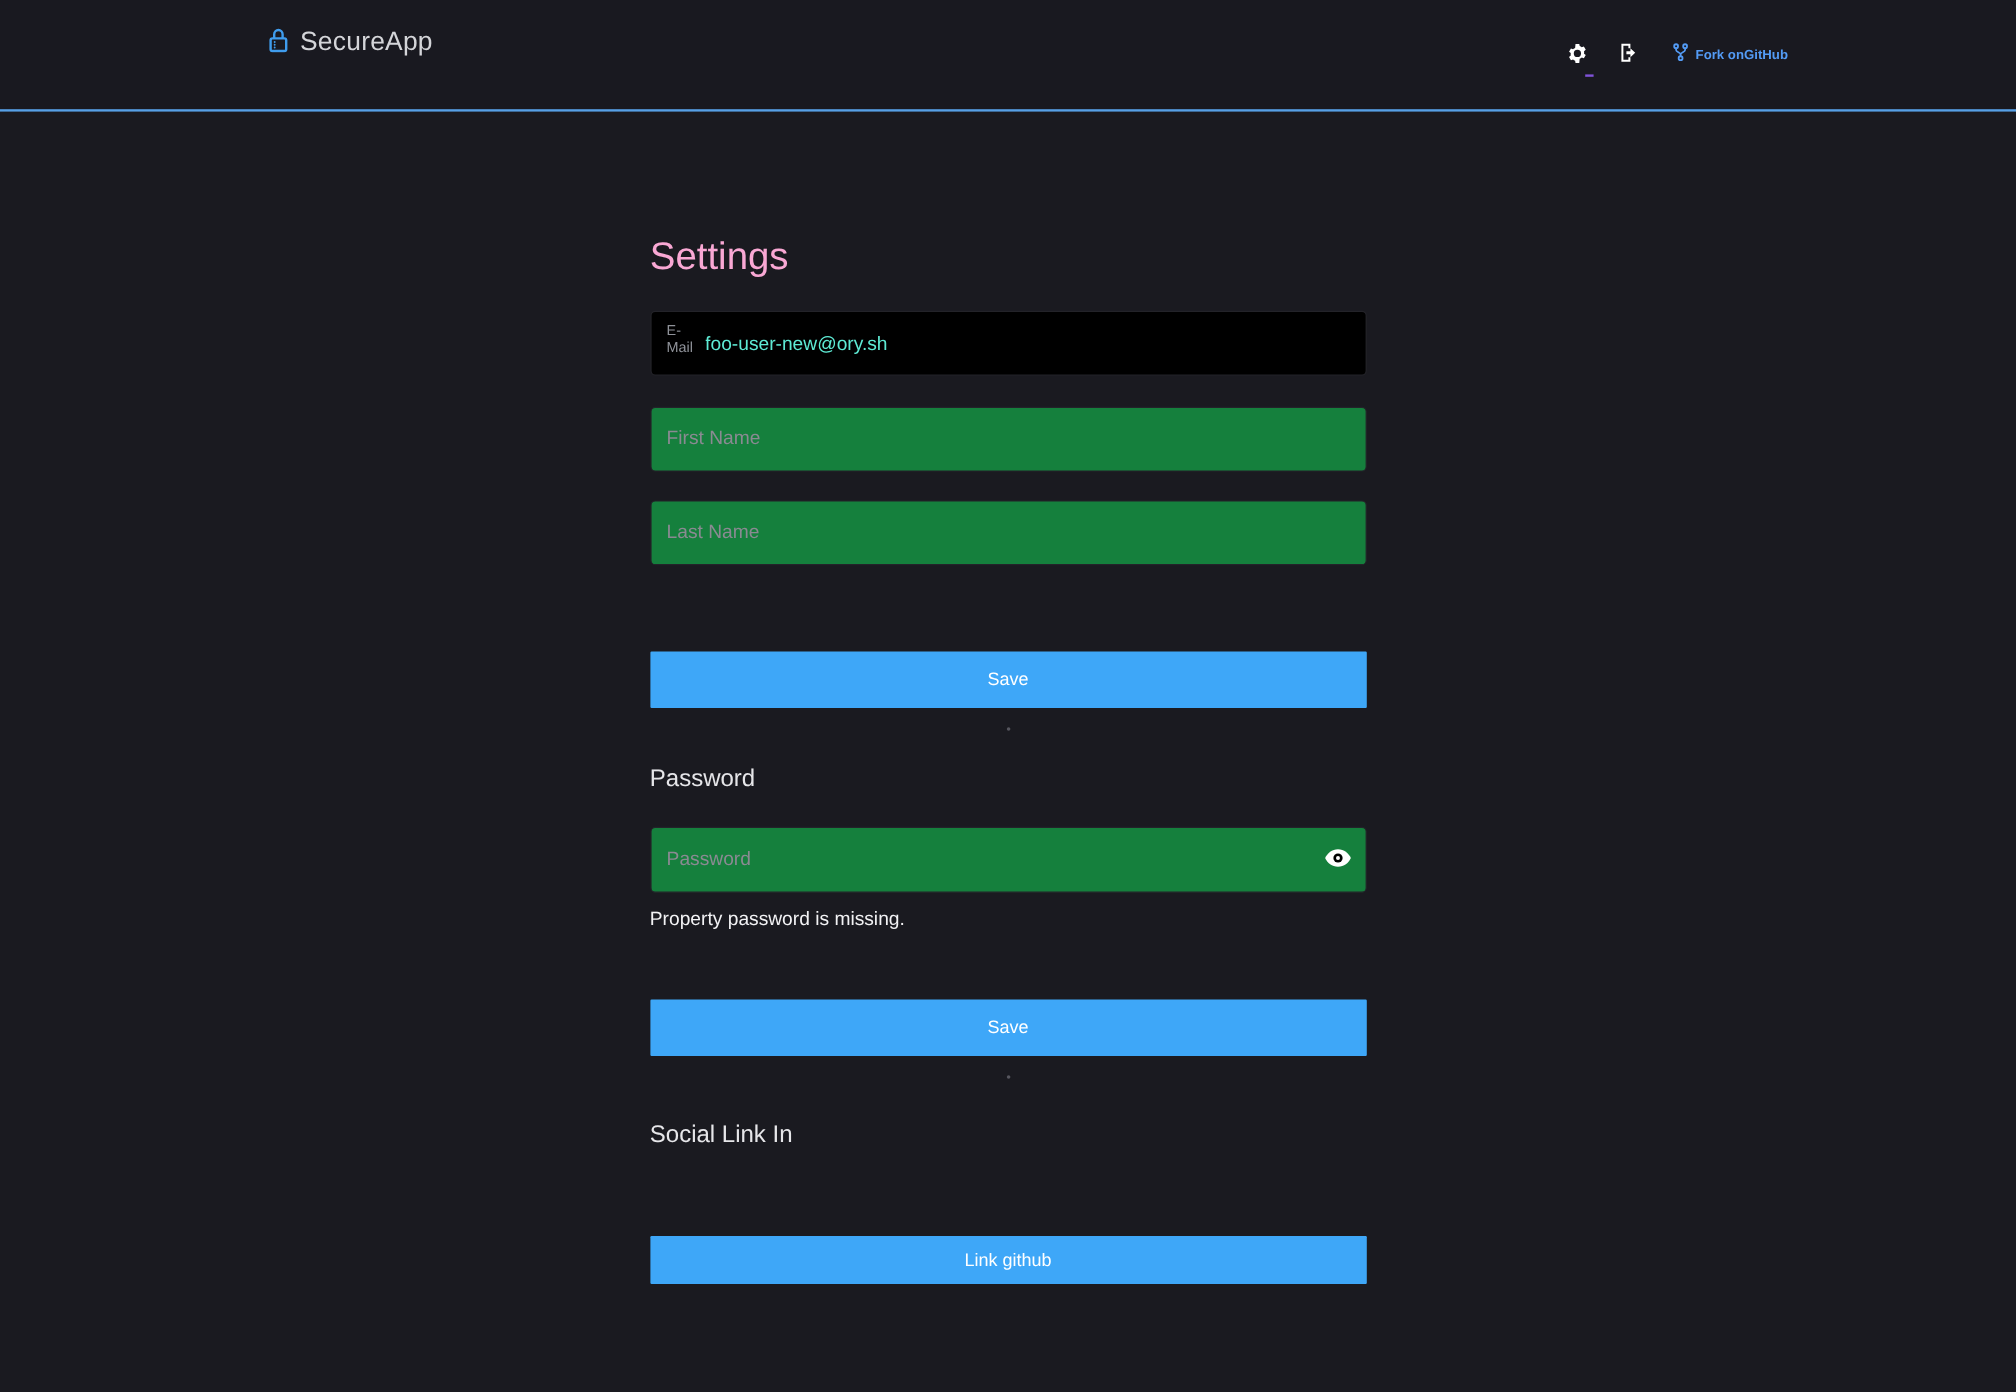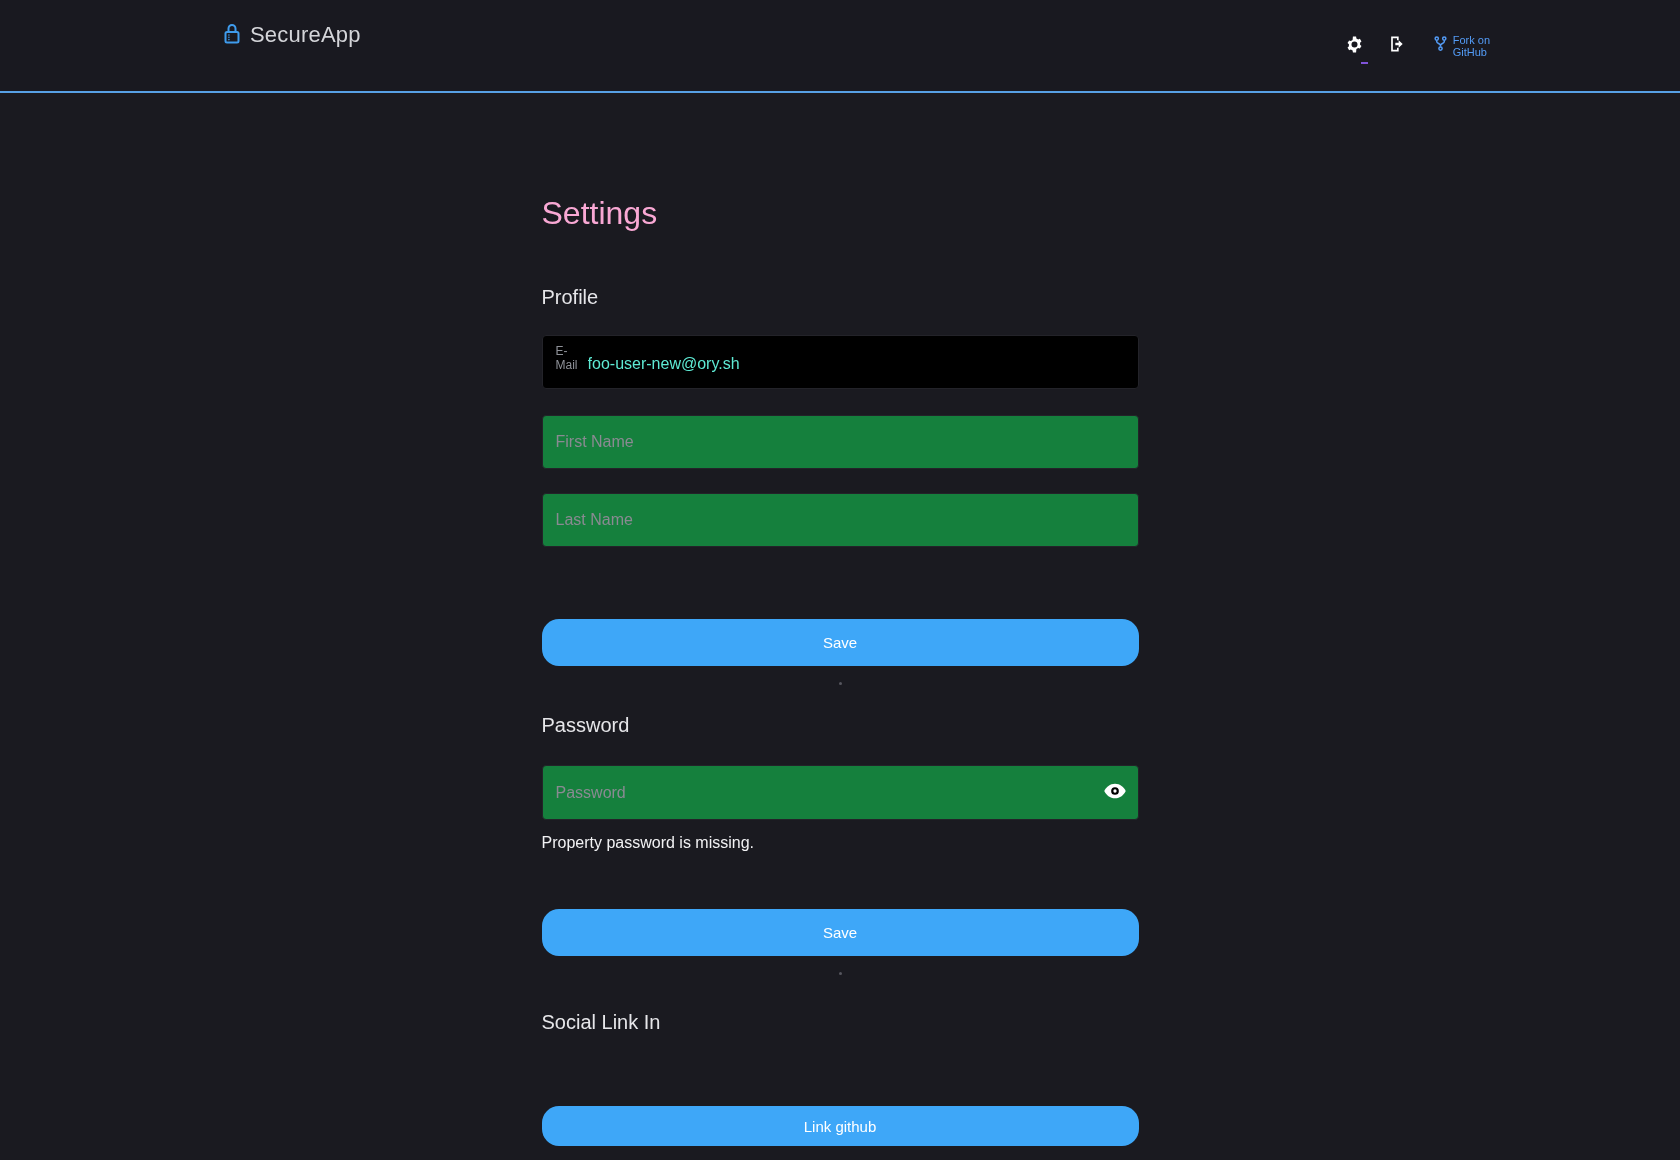--- a/index.html
+++ b/index.html
@@ -38,22 +38,22 @@
   }
   .focus-dash {
     position: absolute; right: -1px; bottom: -6px;
     width: 7px; height: 2px; background: var(--focus-purple, #8053d8);
   }
   .fork-link {
     display: flex; align-items: center; gap: 5px;
     text-decoration: none; cursor: pointer; margin-left: 6px;
   }
   .fork-text {
-    display: flex; flex-direction: column;
-    font-size: 11px; line-height: 12px; font-weight: 400;
+    display: flex; flex-direction: row;
+    font-size: 11px; line-height: 12px; font-weight: 700;
     color: var(--link-blue, #539bf5);
   }
   
   .content {
     width: 597px; margin: 0 auto;
   }
   .page-title {
     margin-top: 100px;
     font-size: 32px; line-height: 40px; font-weight: 400; color: #f9a8d4;
   }
@@ -96,21 +96,21 @@
   .eye-btn {
     position: absolute; right: 11px; top: 50%; transform: translateY(-50%);
     background: none; border: none; cursor: pointer;
     width: 26px; height: 22px;
     display: flex; align-items: center; justify-content: center;
   }
   
   .primary-btn {
     display: block; width: 100%; height: 47px;
     background: var(--accent-blue, #3ea7f8);
-    border: none; border-radius: 17px; cursor: pointer;
+    border: none; border-radius: 1px; cursor: pointer;
     font-family: inherit; font-size: 15px; font-weight: 500; color: #ffffff;
   }
   .save-profile  { margin-top: 72px; }
   .save-password { margin-top: 56px; }
   .link-github   { margin-top: 72px; height: 40px; }
   .loader-dot {
     width: 3px; height: 3px; border-radius: 50%;
     background: #56565e; margin: 16px auto 0 auto;
   }
   .error-text {
@@ -167,21 +167,20 @@
         <span>Fork on</span>
         <span>GitHub</span>
       </span>
     </a>
   </div>
 </header>
 
 <main class="content">
   <h1 class="page-title">Settings</h1>
 
-  <h2 class="section-heading h-profile">Profile</h2>
 
   <div class="field-box filled-field">
     <span class="field-label">E-Mail</span>
     <input type="text" value="foo-user-new@ory.sh" style="">
   </div>
 
   <div class="plain-field mt-first">
     <input type="text" placeholder="First Name" style="">
   </div>
 

